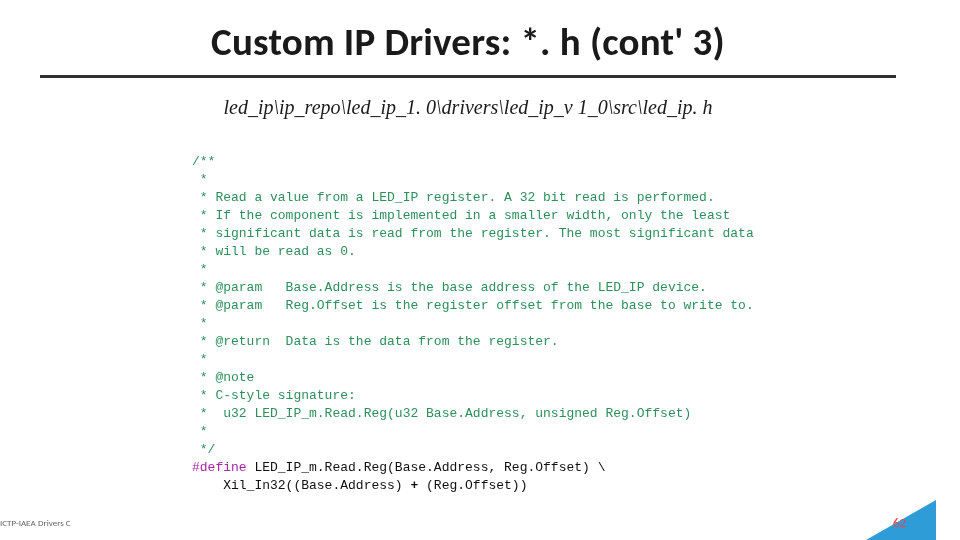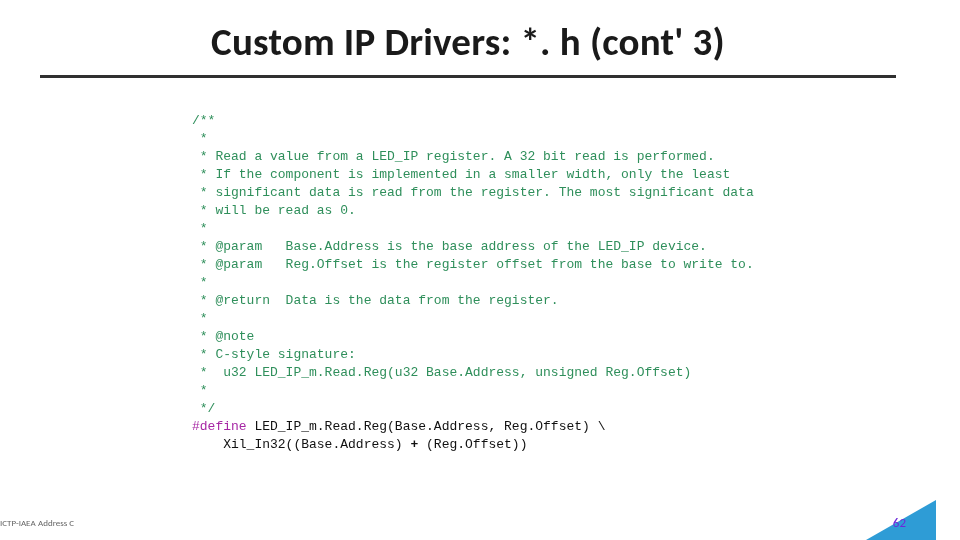--- a/index.html
+++ b/index.html
@@ -41,38 +41,39 @@
   .footer {
     position: absolute;
     left: 0; right: 0; bottom: 12px;
     font-size: 9px;
     color: #666;
   }
   .foot-left { position: absolute; left: 38px; bottom: 0; }
   .foot-center { text-align: left; }
   .page-num {
     position: absolute; right: 30px; bottom: -2px;
-    color: #6d28d9; font-size: 13px;
+    color: #ef4444; font-size: 13px;
   }
   .corner {
     position: absolute;
     right: 0; bottom: 0;
     width: 0; height: 0;
     border-left: 70px solid transparent;
     border-bottom: 40px solid #2e9cd6;
   }
 </style>
 </head>
 <body>
 
 <div class="slide">
 
   <div class="title">Custom IP Drivers: *. h (cont' 3)</div>
   <hr class="rule">
 
+  <div class="path">led_ip\ip_repo\led_ip_1. 0\drivers\led_ip_v 1_0\src\led_ip. h</div>
 
   <pre class="code-wrap"><span class="cm">/**</span>
 <span class="cm"> *</span>
 <span class="cm"> * Read a value from a LED_IP register. A 32 bit read is performed.</span>
 <span class="cm"> * If the component is implemented in a smaller width, only the least</span>
 <span class="cm"> * significant data is read from the register. The most significant data</span>
 <span class="cm"> * will be read as 0.</span>
 <span class="cm"> *</span>
 <span class="cm"> * @param   Base.Address is the base address of the LED_IP device.</span>
 <span class="cm"> * @param   Reg.Offset is the register offset from the base to write to.</span>
@@ -83,18 +84,18 @@
 <span class="cm"> * C-style signature:</span>
 <span class="cm"> *  u32 LED_IP_m.Read.Reg(u32 Base.Address, unsigned Reg.Offset)</span>
 <span class="cm"> *</span>
 <span class="cm"> */</span>
 <span class="kw">#define</span><span class="pl"> LED_IP_m.Read.Reg(Base.Address, Reg.Offset) \</span>
 <span class="pl">    Xil_In32((Base.Address) </span><span class="op">+</span><span class="pl"> (Reg.Offset))</span></pre>
 
   <div class="corner"></div>
 
   <div class="footer">
-    <span class="foot-left">Address C</span>
+    <span class="foot-left">Drivers C</span>
     <div class="foot-center">ICTP-IAEA</div>
     <span class="page-num">62</span>
   </div>
 
 </div>
 
 </body></html>

